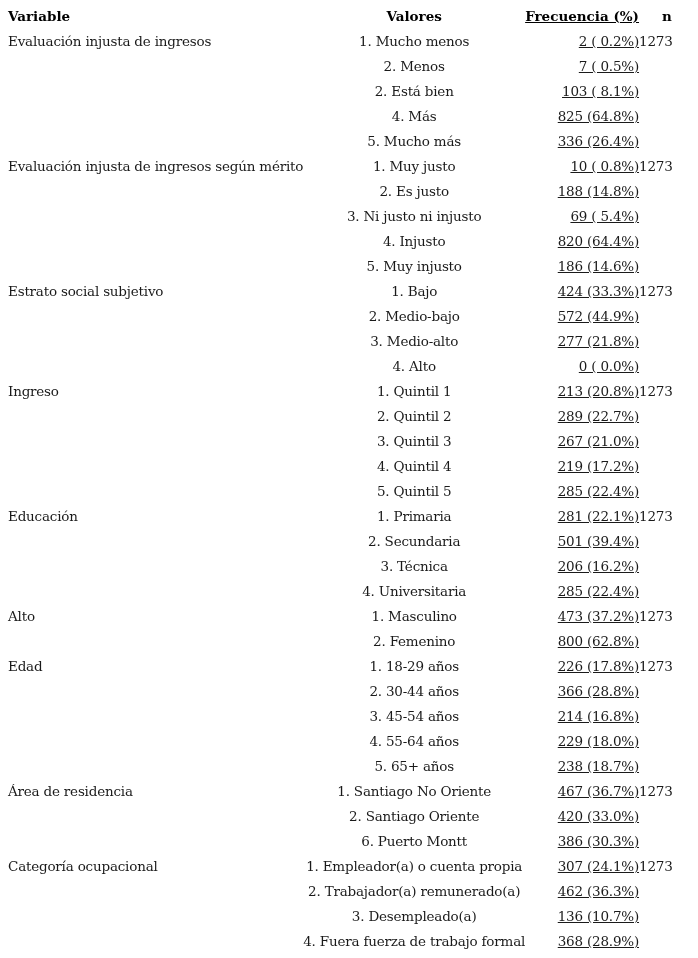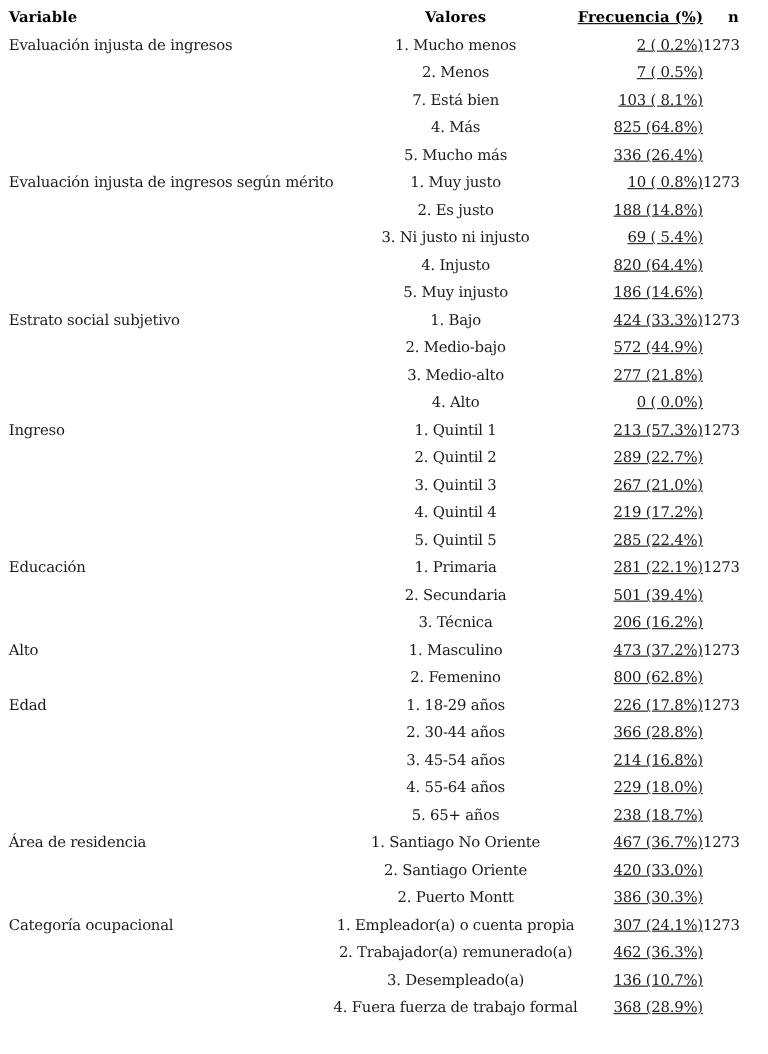--- a/index.html
+++ b/index.html
@@ -41,21 +41,21 @@
         <td class="c-n">1273</td>
       </tr>
       <tr>
         <td class="c-var"></td>
         <td class="c-val">2. Menos</td>
         <td class="c-freq">7 ( 0.5%)</td>
         <td class="c-n"></td>
       </tr>
       <tr>
         <td class="c-var"></td>
-        <td class="c-val">7. Está bien</td>
+        <td class="c-val">2. Está bien</td>
         <td class="c-freq">103 ( 8.1%)</td>
         <td class="c-n"></td>
       </tr>
       <tr>
         <td class="c-var"></td>
         <td class="c-val">4. Más</td>
         <td class="c-freq">825 (64.8%)</td>
         <td class="c-n"></td>
       </tr>
       <tr>
@@ -114,21 +114,21 @@
       </tr>
       <tr>
         <td class="c-var"></td>
         <td class="c-val">4. Alto</td>
         <td class="c-freq">0 ( 0.0%)</td>
         <td class="c-n"></td>
       </tr>
       <tr>
         <td class="c-var">Ingreso</td>
         <td class="c-val">1. Quintil 1</td>
-        <td class="c-freq">213 (57.3%)</td>
+        <td class="c-freq">213 (20.8%)</td>
         <td class="c-n">1273</td>
       </tr>
       <tr>
         <td class="c-var"></td>
         <td class="c-val">2. Quintil 2</td>
         <td class="c-freq">289 (22.7%)</td>
         <td class="c-n"></td>
       </tr>
       <tr>
         <td class="c-var"></td>
@@ -160,20 +160,26 @@
         <td class="c-freq">501 (39.4%)</td>
         <td class="c-n"></td>
       </tr>
       <tr>
         <td class="c-var"></td>
         <td class="c-val">3. Técnica</td>
         <td class="c-freq">206 (16.2%)</td>
         <td class="c-n"></td>
       </tr>
       <tr>
+        <td class="c-var"></td>
+        <td class="c-val">4. Universitaria</td>
+        <td class="c-freq">285 (22.4%)</td>
+        <td class="c-n"></td>
+      </tr>
+      <tr>
         <td class="c-var">Alto</td>
         <td class="c-val">1. Masculino</td>
         <td class="c-freq">473 (37.2%)</td>
         <td class="c-n">1273</td>
       </tr>
       <tr>
         <td class="c-var"></td>
         <td class="c-val">2. Femenino</td>
         <td class="c-freq">800 (62.8%)</td>
         <td class="c-n"></td>
@@ -215,21 +221,21 @@
         <td class="c-n">1273</td>
       </tr>
       <tr>
         <td class="c-var"></td>
         <td class="c-val">2. Santiago Oriente</td>
         <td class="c-freq">420 (33.0%)</td>
         <td class="c-n"></td>
       </tr>
       <tr>
         <td class="c-var"></td>
-        <td class="c-val">2. Puerto Montt</td>
+        <td class="c-val">6. Puerto Montt</td>
         <td class="c-freq">386 (30.3%)</td>
         <td class="c-n"></td>
       </tr>
       <tr>
         <td class="c-var">Categoría ocupacional</td>
         <td class="c-val">1. Empleador(a) o cuenta propia</td>
         <td class="c-freq">307 (24.1%)</td>
         <td class="c-n">1273</td>
       </tr>
       <tr>

